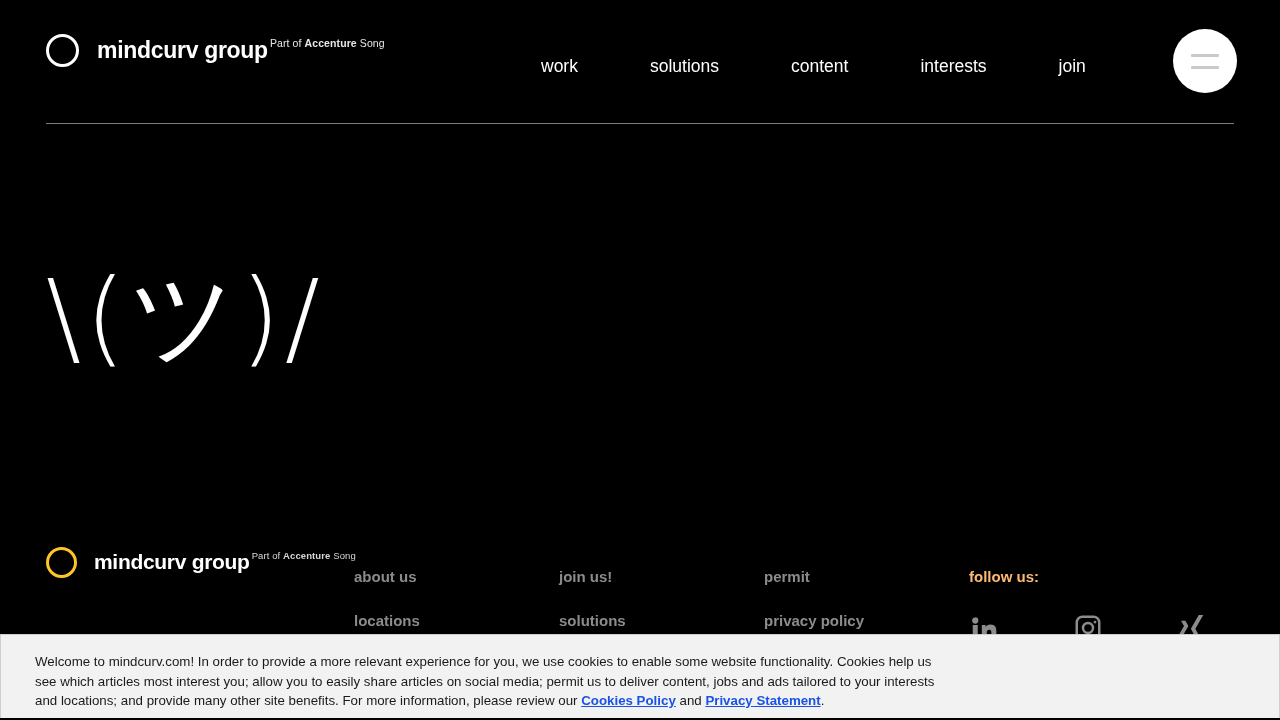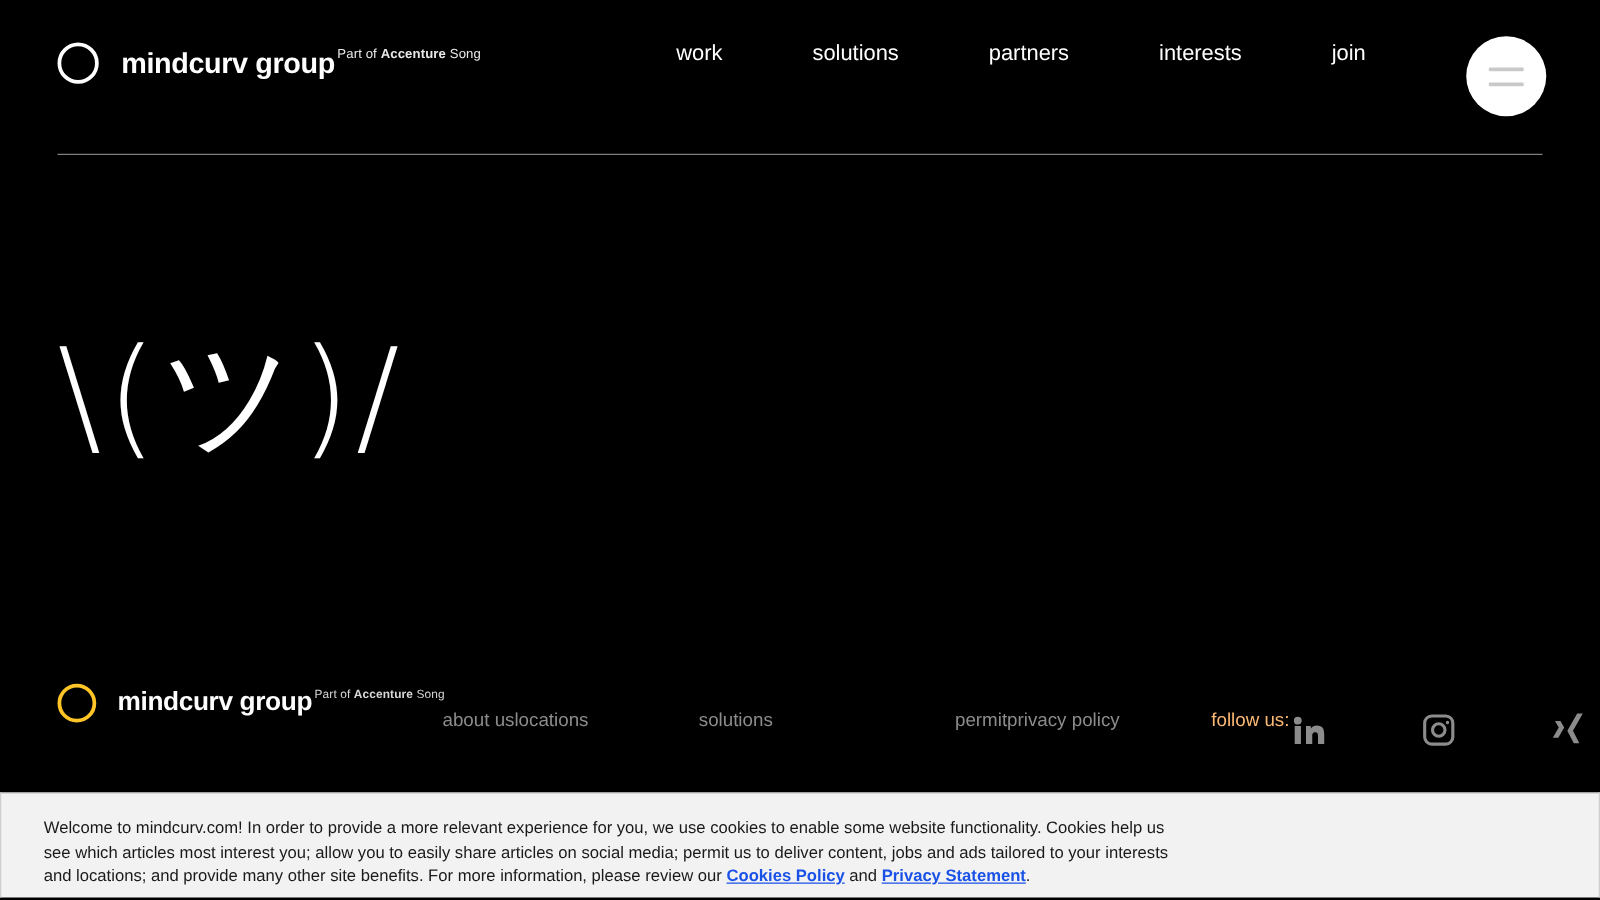--- a/index.html
+++ b/index.html
@@ -63,21 +63,21 @@
     color: #e8e8e8;
     letter-spacing: 0.1px;
     line-height: 1.1;
     text-align: right;
   }
   .brand-tagline b { font-weight: 700; }
 
   .nav {
     position: absolute;
     left: 505px;
-    top: 30px;
+    top: 54px;
     display: flex;
     align-items: center;
     gap: 0px;
   }
 
   .nav-item {
     font-size: 17.5px;
     font-weight: 400;
     color: #ffffff;
     text-decoration: none;
@@ -172,21 +172,21 @@
   .footer-brand .brand-name { font-size: 21px; }
   .footer-brand .brand-tagline { font-size: 9.5px; color: #d8d8d8; }
 
   .footer-cols {
     position: absolute;
     left: 354px;
     top: 32px;
     display: flex;
   }
 
-  .footer-col { width: 205px; display: flex; flex-direction: row; }
+  .footer-col { width: 205px; display: flex; flex-direction: column; font-weight: bold; }
   .footer-col.social { width: 310px; }
 
   .footer-link {
     font-size: 15px;
     line-height: 44px;
     color: #8c8c8c;
     text-decoration: none;
     cursor: pointer;
     white-space: nowrap;
   }
@@ -253,21 +253,21 @@
     <span class="brand-mark"></span>
     <span class="brand-text">
       <span class="brand-name">mindcurv group</span>
       <span class="brand-tagline"><span>Part of </span><b>Accenture</b><span> Song</span></span>
     </span>
   </a>
 
   <nav class="nav">
     <a class="nav-item">work</a>
     <a class="nav-item">solutions</a>
-    <a class="nav-item">partners</a>
+    <a class="nav-item">content</a>
     <a class="nav-item">interests</a>
     <a class="nav-item">join</a>
   </nav>
 
   <button class="menu-button">
     <span></span>
     <span></span>
   </button>
 
   <div class="header-rule"></div>
@@ -288,20 +288,21 @@
   </a>
 
   <div class="footer-cols">
 
     <div class="footer-col">
       <a class="footer-link">about us</a>
       <a class="footer-link">locations</a>
     </div>
 
     <div class="footer-col">
+      <a class="footer-link">join us!</a>
       <a class="footer-link">solutions</a>
     </div>
 
     <div class="footer-col">
       <a class="footer-link">permit</a>
       <a class="footer-link">privacy policy</a>
     </div>
 
     <div class="footer-col social">
       <span class="footer-label">follow us:</span>

